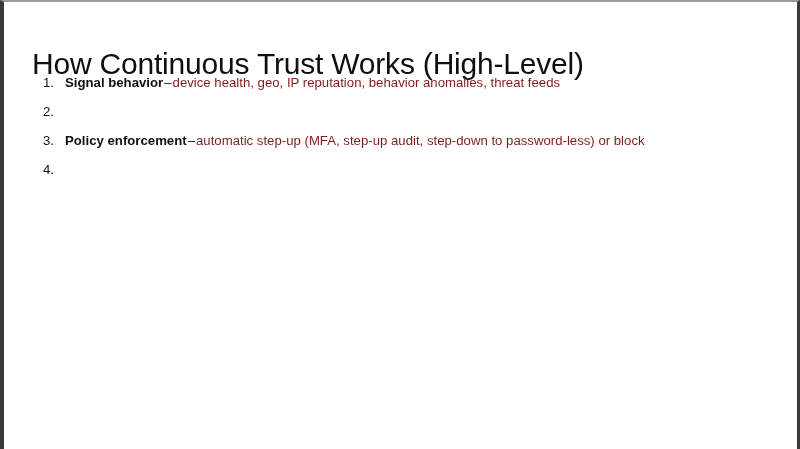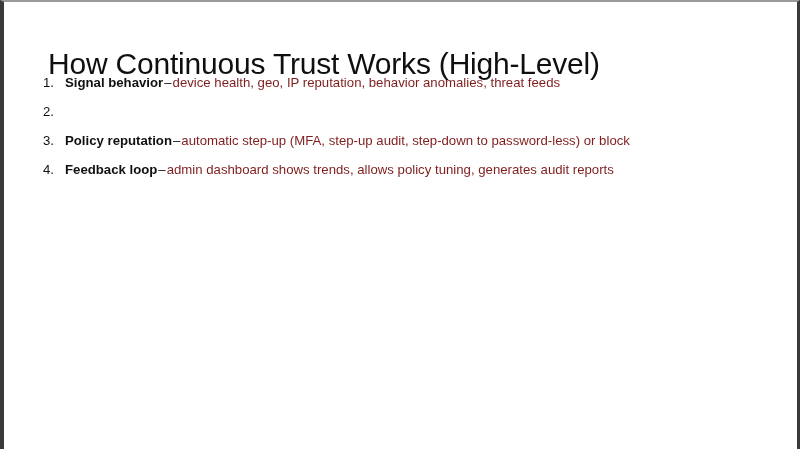--- a/index.html
+++ b/index.html
@@ -30,21 +30,21 @@
   #slide-content {
     position: absolute;
     left: 0;
     top: 0;
     right: 0;
     bottom: 0;
   }
 
   #slide-title {
     position: absolute;
-    left: 44px;
+    left: 28px;
     top: 23px;
     font-size: 30px;
     font-weight: 400;
     letter-spacing: -0.2px;
     color: #100f10;
     white-space: nowrap;
     line-height: 1.25;
   }
 
   #steps-list {
@@ -108,24 +108,23 @@
         <span class="step-number">1.</span>
         <span class="step-body"><span class="step-term">Signal behavior</span><span class="step-dash">–</span><span class="step-desc">device health, geo, IP reputation, behavior anomalies, threat feeds</span></span>
       </li>
 
       <li class="step-item">
         <span class="step-number">2.</span>
       </li>
 
       <li class="step-item">
         <span class="step-number">3.</span>
-        <span class="step-body"><span class="step-term">Policy reputation</span><span class="step-dash">–</span><span class="step-desc">automatic step-up (MFA, step-up audit, step-down to password-less) or block</span></span>
+        <span class="step-body"><span class="step-term">Policy enforcement</span><span class="step-dash">–</span><span class="step-desc">automatic step-up (MFA, step-up audit, step-down to password-less) or block</span></span>
       </li>
 
       <li class="step-item">
         <span class="step-number">4.</span>
-        <span class="step-body"><span class="step-term">Feedback loop</span><span class="step-dash">–</span><span class="step-desc">admin dashboard shows trends, allows policy tuning, generates audit reports</span></span>
       </li>
 
     </ol>
 
   </div>
 </div>
 
 </body></html>

